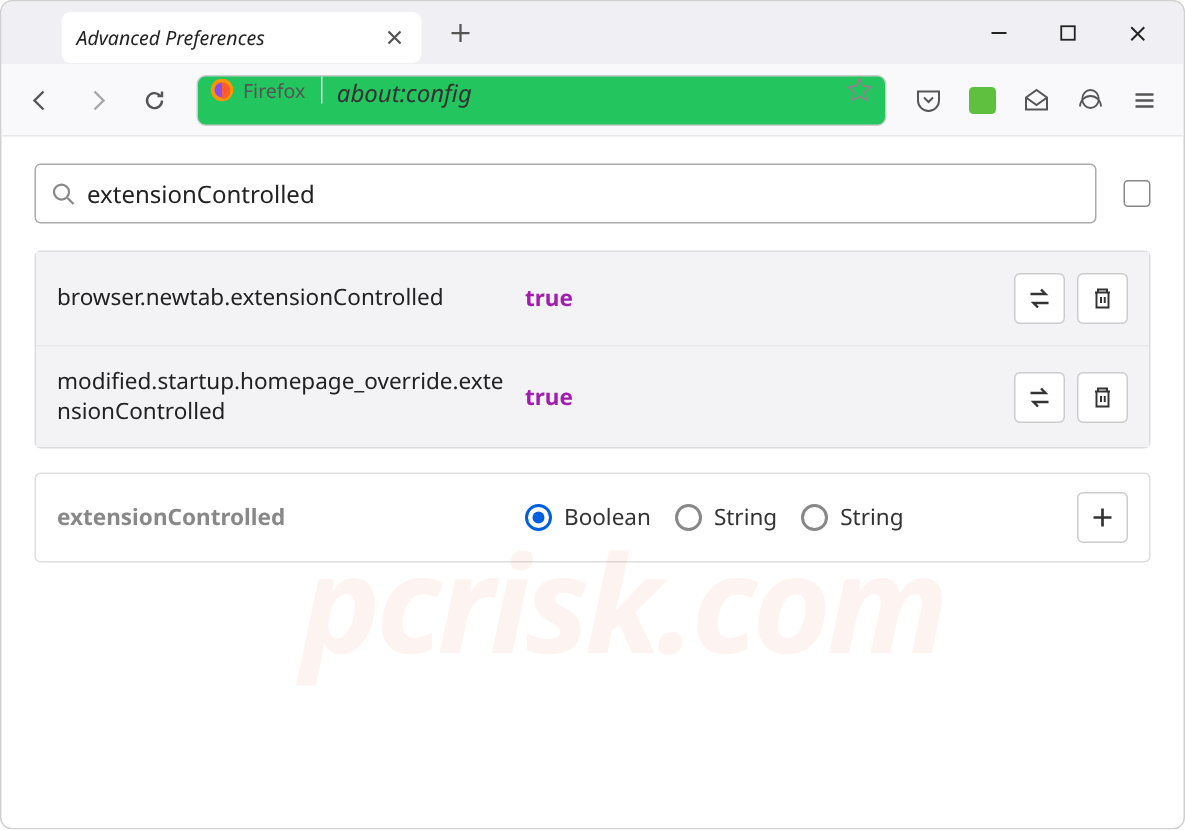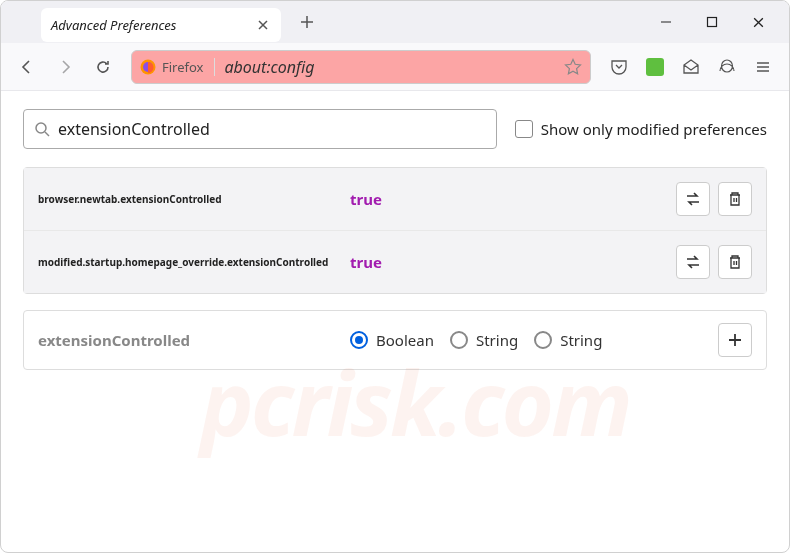--- a/index.html
+++ b/index.html
@@ -12,21 +12,21 @@
     .tab { display: flex; align-items: center; background: #fff; border-radius: 6px; padding: 0 10px; height: 34px; min-width: 240px; margin-top: 6px; gap: 8px; font-style: italic; }
     .tab-title { font-size: 13px; color: #222; flex: 1; }
     .tab-close { width: 16px; height: 16px; display: flex; align-items: center; justify-content: center; color: #555; cursor: pointer; }
     .new-tab { width: 32px; height: 32px; display: flex; align-items: center; justify-content: center; color: #555; font-size: 20px; margin-left: 10px; cursor: pointer; }
     .window-controls { margin-left: auto; display: flex; gap: 0; }
     .win-btn { width: 46px; height: 42px; display: flex; align-items: center; justify-content: center; color: #222; cursor: pointer; }
     
     .toolbar { display: flex; align-items: center; height: 48px; background: #f9f9fb; padding: 0 10px; gap: 6px; border-bottom: 1px solid #e8e8ec; }
     .nav-btn { width: 32px; height: 32px; display: flex; align-items: center; justify-content: center; color: #555; border-radius: 4px; cursor: pointer; }
     .nav-btn.disabled { opacity: 0.5; }
-    .urlbar { flex: 1; display: flex; align-items: center; background: #fca5a5; border: 1px solid #ccc; border-radius: 6px; height: 34px; padding: 0 8px; gap: 10px; margin: 0 6px; }
+    .urlbar { flex: 1; display: flex; align-items: flex-start; background: #22c55e; border: 1px solid #ccc; border-radius: 6px; height: 34px; padding: 0 8px; gap: 10px; margin: 0 6px; }
     .urlbar-identity { display: flex; align-items: center; gap: 6px; font-size: 13px; color: #555; padding-right: 10px; border-right: 1px solid #ddd; }
     .ff-icon { width: 16px; height: 16px; }
     .urlbar-input { flex: 1; border: none; outline: none; font-size: 16px; color: #333; background: transparent; font-style: italic; }
     .star-btn { color: #888; cursor: pointer; }
     .toolbar-icons { display: flex; gap: 4px; }
     .tb-icon { width: 32px; height: 32px; display: flex; align-items: center; justify-content: center; color: #555; cursor: pointer; }
     .green-ext { width: 18px; height: 18px; background: #5fbf3f; border-radius: 3px; }
     
     .content { padding: 18px 22px; position: relative; }
     
@@ -34,21 +34,21 @@
     .search-box { flex: 1; display: flex; align-items: center; border: 1px solid #aaa; border-radius: 4px; height: 40px; padding: 0 10px; gap: 8px; }
     .search-icon { color: #888; }
     .search-input { flex: 1; border: none; outline: none; font-size: 16px; color: #222; }
     .checkbox-wrap { display: flex; align-items: center; gap: 8px; font-size: 15px; color: #222; }
     .checkbox { width: 18px; height: 18px; border: 1px solid #888; border-radius: 3px; }
     
     .pref-table { border: 1px solid #ddd; border-radius: 4px; margin-bottom: 16px; }
     .pref-row { display: flex; align-items: center; padding: 14px 14px; gap: 12px; }
     .pref-row + .pref-row { border-top: 1px solid #e8e8e8; }
     .pref-row.modified { background: #f3f3f5; }
-    .pref-name { font-size: 10px; font-weight: 700; color: #222; width: 300px; word-break: break-word; line-height: 1.3; }
+    .pref-name { font-size: 15px; font-weight: 400; color: #222; width: 300px; word-break: break-word; line-height: 1.3; }
     .pref-value { font-size: 15px; font-weight: 700; color: #a21caf; flex: 1; }
     .pref-actions { display: flex; gap: 8px; }
     .action-btn { width: 34px; height: 34px; display: flex; align-items: center; justify-content: center; border: 1px solid #ccc; border-radius: 4px; background: #fff; cursor: pointer; color: #333; }
     
     .new-pref-row { border: 1px solid #ddd; border-radius: 4px; display: flex; align-items: center; padding: 12px 14px; gap: 12px; }
     .new-pref-name { font-size: 15px; font-weight: 700; color: #888; width: 300px; }
     .radio-group { display: flex; gap: 16px; flex: 1; align-items: center; }
     .radio-opt { display: flex; align-items: center; gap: 8px; font-size: 15px; color: #333; cursor: pointer; }
     .radio { width: 18px; height: 18px; border: 2px solid #888; border-radius: 50%; display: flex; align-items: center; justify-content: center; }
     .radio.checked { border-color: #0060df; }
@@ -162,21 +162,20 @@
         <span class="search-icon">
           <svg width="16" height="16" viewBox="0 0 16 16">
               <circle cx="7" cy="7" r="5" stroke="currentColor" stroke-width="1.5" fill="none"></circle>
               <path d="M11 11 L15 15" stroke="currentColor" stroke-width="1.5"></path>
             </svg>
         </span>
         <input class="search-input" value="extensionControlled" style="">
       </div>
       <label class="checkbox-wrap">
         <span class="checkbox"></span>
-        <span>Show only modified preferences</span>
       </label>
     </div>
 
     <div class="pref-table">
       <div class="pref-row modified">
         <div class="pref-name">browser.newtab.extensionControlled</div>
         <div class="pref-value">true</div>
         <div class="pref-actions">
           <div class="action-btn">
             <svg width="18" height="18" viewBox="0 0 18 18">

